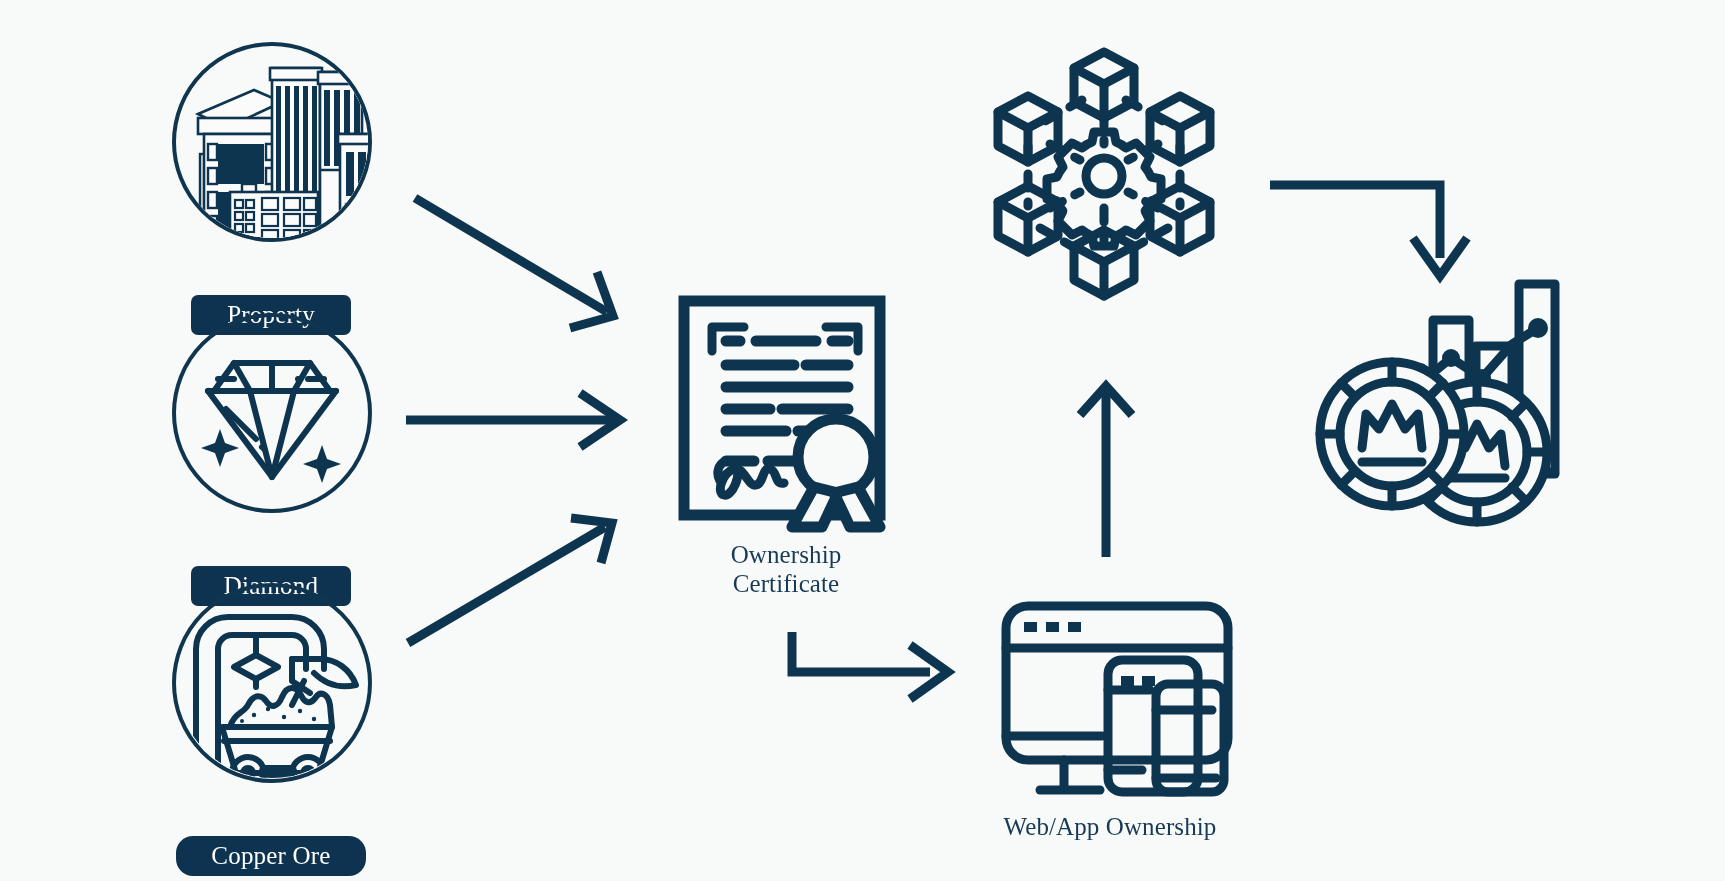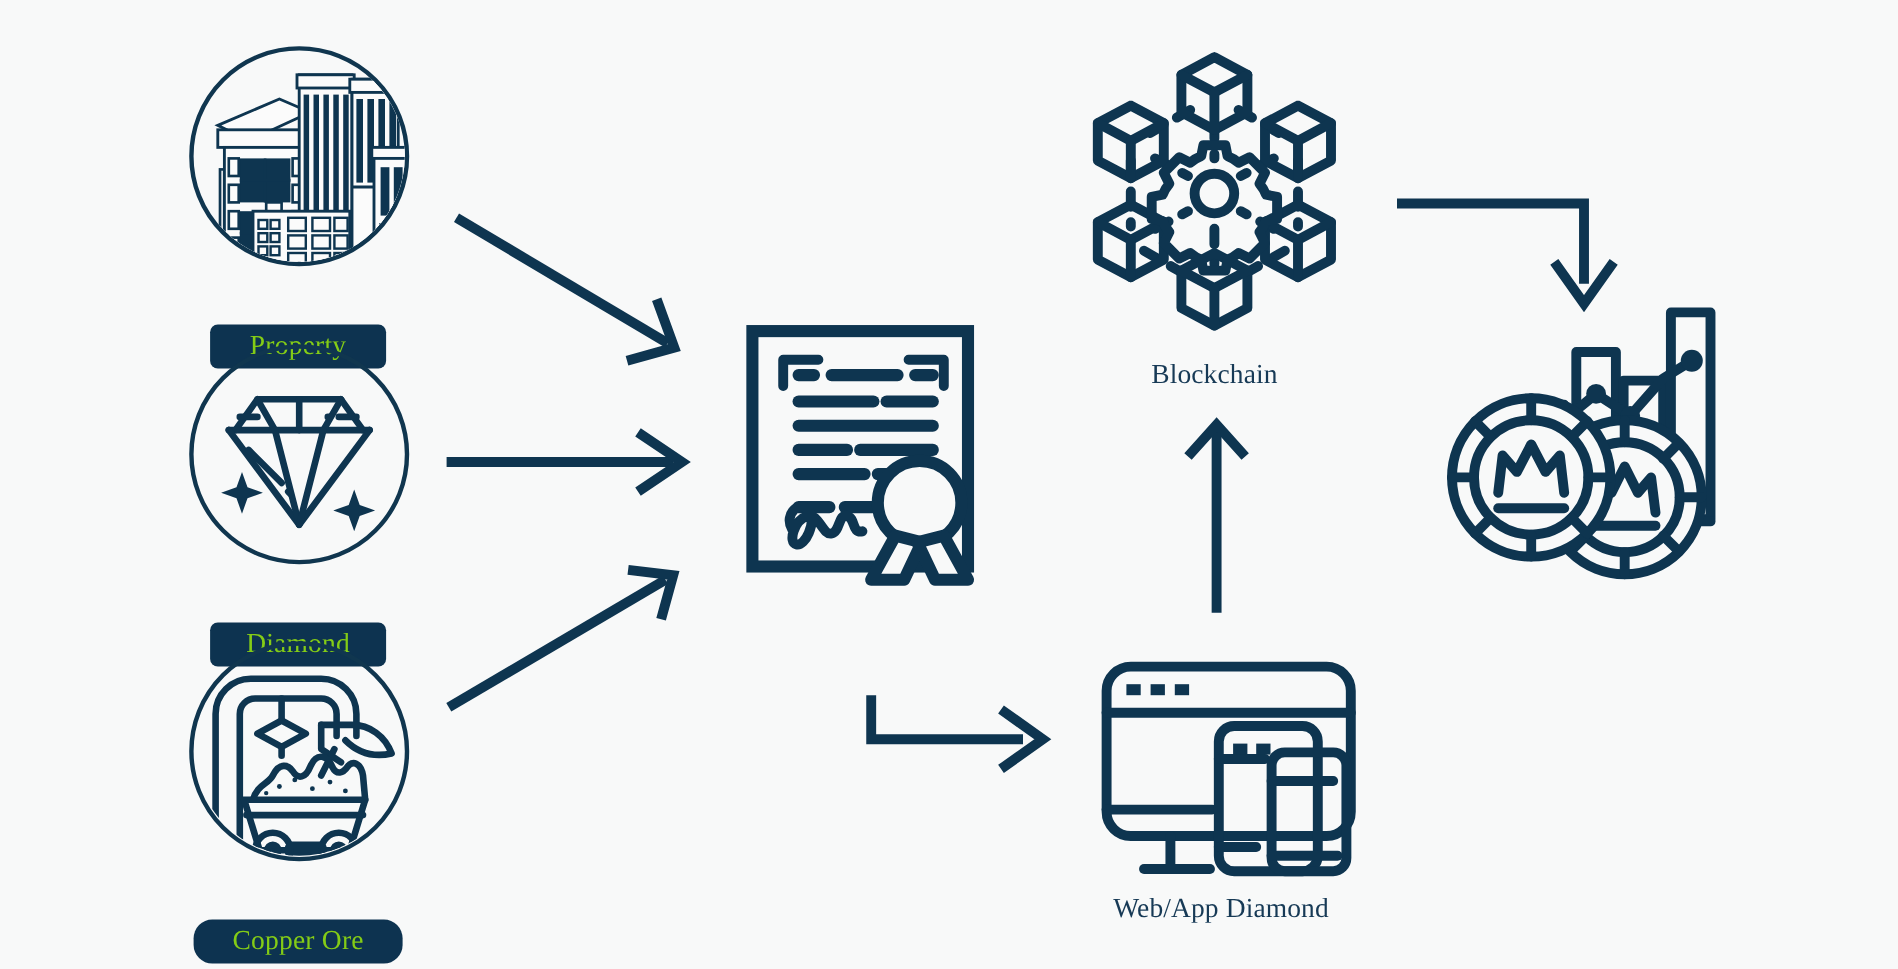--- a/index.html
+++ b/index.html
@@ -28,21 +28,21 @@
   .icon-circle {
     position: absolute;
     border: 4px solid #10364f;
     border-radius: 50%;
     box-sizing: border-box;
     background: transparent;
   }
   .pill {
     position: absolute;
     background: #0d3350;
-    color: #84cc16;
+    color: #ffffff;
     border-radius: 7px;
     text-align: center;
     font-family: "Liberation Serif", "DejaVu Serif", serif;
     font-size: 25px;
     line-height: 40px;
     height: 40px;
     letter-spacing: 0.2px;
     white-space: nowrap;
   }
   .caption {
@@ -279,20 +279,22 @@
         <line x1="50" y1="166" x2="78" y2="166"></line>
         <line x1="92" y1="166" x2="130" y2="166"></line>
       </g>
       <path class="stroke" stroke-width="10" d="M44 186 c-8 -14 8 -28 16 -16 c6 10 -4 32 -12 30 c-8 -2 -2 -22 10 -26 c10 -3 14 18 22 16 c8 -2 6 -18 14 -16 c8 2 4 16 14 14"></path>
       <circle cx="160" cy="162" fill="#f8f9f9" r="38" stroke="#0e3550" stroke-width="11"></circle>
       <g fill="#f8f9f9" stroke="#0e3550" stroke-width="11" stroke-linejoin="round">
         <polygon points="138,192 116,232 146,232 162,198"></polygon>
         <polygon points="182,192 204,232 174,232 158,198"></polygon>
       </g>
     </svg>
+    <div class="caption" style="left:-45px; top:245px; width:310px;">Ownership
+Certificate</div>
   </div>
 
   <div class="node" style="left:984px; top:40px;">
     <svg width="240" height="272" viewBox="0 0 240 272">
       <g class="stroke" stroke-width="8" stroke-dasharray="14 14">
         <line x1="98" y1="60" x2="56" y2="84"></line>
         <line x1="142" y1="60" x2="184" y2="84"></line>
         <line x1="56" y1="188" x2="98" y2="212"></line>
         <line x1="184" y1="188" x2="142" y2="212"></line>
         <line x1="44" y1="106" x2="44" y2="166"></line>
@@ -336,21 +338,20 @@
           <polyline points="-30,16 0,32 30,16"></polyline>
           <line x1="0" y1="32" x2="0" y2="66"></line>
         </g>
       </g>
 
       <g class="stroke" stroke-width="8" transform="translate(120,136)">
         <path d="M-10,-44 h20 l2,10 a34 34 0 0 1 10,6 l10,-5 14,14 -5,10 a34 34 0 0 1 6,10 l10,2 v20 l-10,2 a34 34 0 0 1 -6,10 l5,10 -14,14 -10,-5 a34 34 0 0 1 -10,6 l-2,10 h-20 l-2,-10 a34 34 0 0 1 -10,-6 l-10,5 -14,-14 5,-10 a34 34 0 0 1 -6,-10 l-10,-2 v-20 l10,-2 a34 34 0 0 1 6,-10 l-5,-10 14,-14 10,5 a34 34 0 0 1 10,-6 Z"></path>
         <circle cx="0" cy="0" r="18"></circle>
       </g>
     </svg>
-    <div class="caption" style="left:-60px; top:286px; width:360px;">Blockchain</div>
   </div>
 
   <div class="node" style="left:990px; top:584px;">
     <svg width="236" height="220" viewBox="0 0 236 220">
 
       <g class="stroke" stroke-width="11">
         <path d="M16 44 a22 22 0 0 1 22 -22 h178 a22 22 0 0 1 22 22 v110 a22 22 0 0 1 -22 22 h-178 a22 22 0 0 1 -22 -22 Z"></path>
         <line x1="16" y1="64" x2="238" y2="64"></line>
         <line x1="16" y1="152" x2="112" y2="152"></line>
         <line x1="74" y1="176" x2="74" y2="204"></line>
@@ -375,21 +376,21 @@
       </g>
 
       <g class="stroke" stroke-width="11" fill="#f8f9f9">
         <path d="M166 112 a12 12 0 0 1 12 -12 h44 a12 12 0 0 1 12 12 v84 a12 12 0 0 1 -12 12 h-44 a12 12 0 0 1 -12 -12 Z"></path>
       </g>
       <g class="stroke" stroke-width="11">
         <line x1="166" y1="126" x2="222" y2="126"></line>
         <line x1="166" y1="194" x2="226" y2="194"></line>
       </g>
     </svg>
-    <div class="caption" style="left:-70px; top:228px; width:380px;">Web/App Diamond</div>
+    <div class="caption" style="left:-70px; top:228px; width:380px;">Web/App Ownership</div>
   </div>
 
   <div class="node" style="left:1316px; top:284px;">
     <svg width="250" height="240" viewBox="0 0 250 240">
 
       <g class="stroke" stroke-width="9">
         <rect x="117" y="36" width="36" height="130"></rect>
         <rect x="160" y="62" width="36" height="112"></rect>
         <rect x="203" y="0" width="36" height="188"></rect>
         <rect x="76" y="84" width="30" height="16"></rect>

